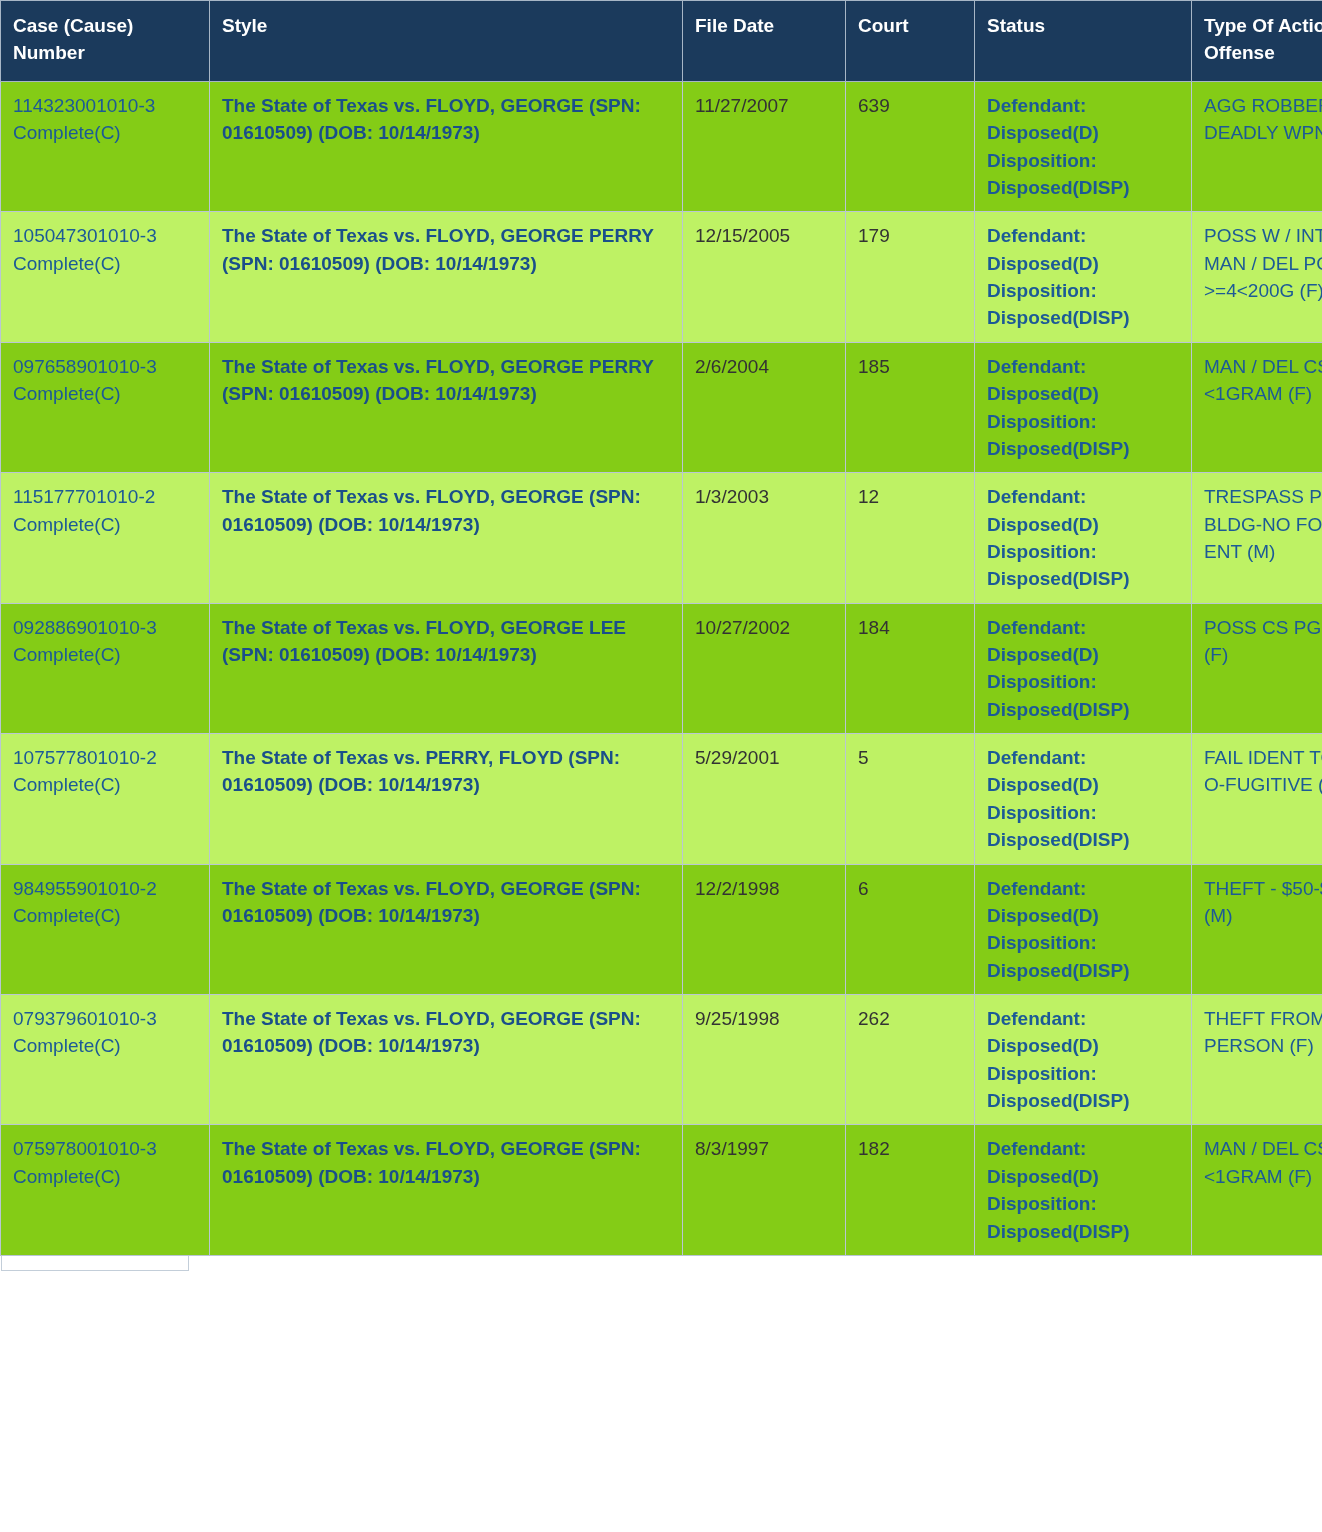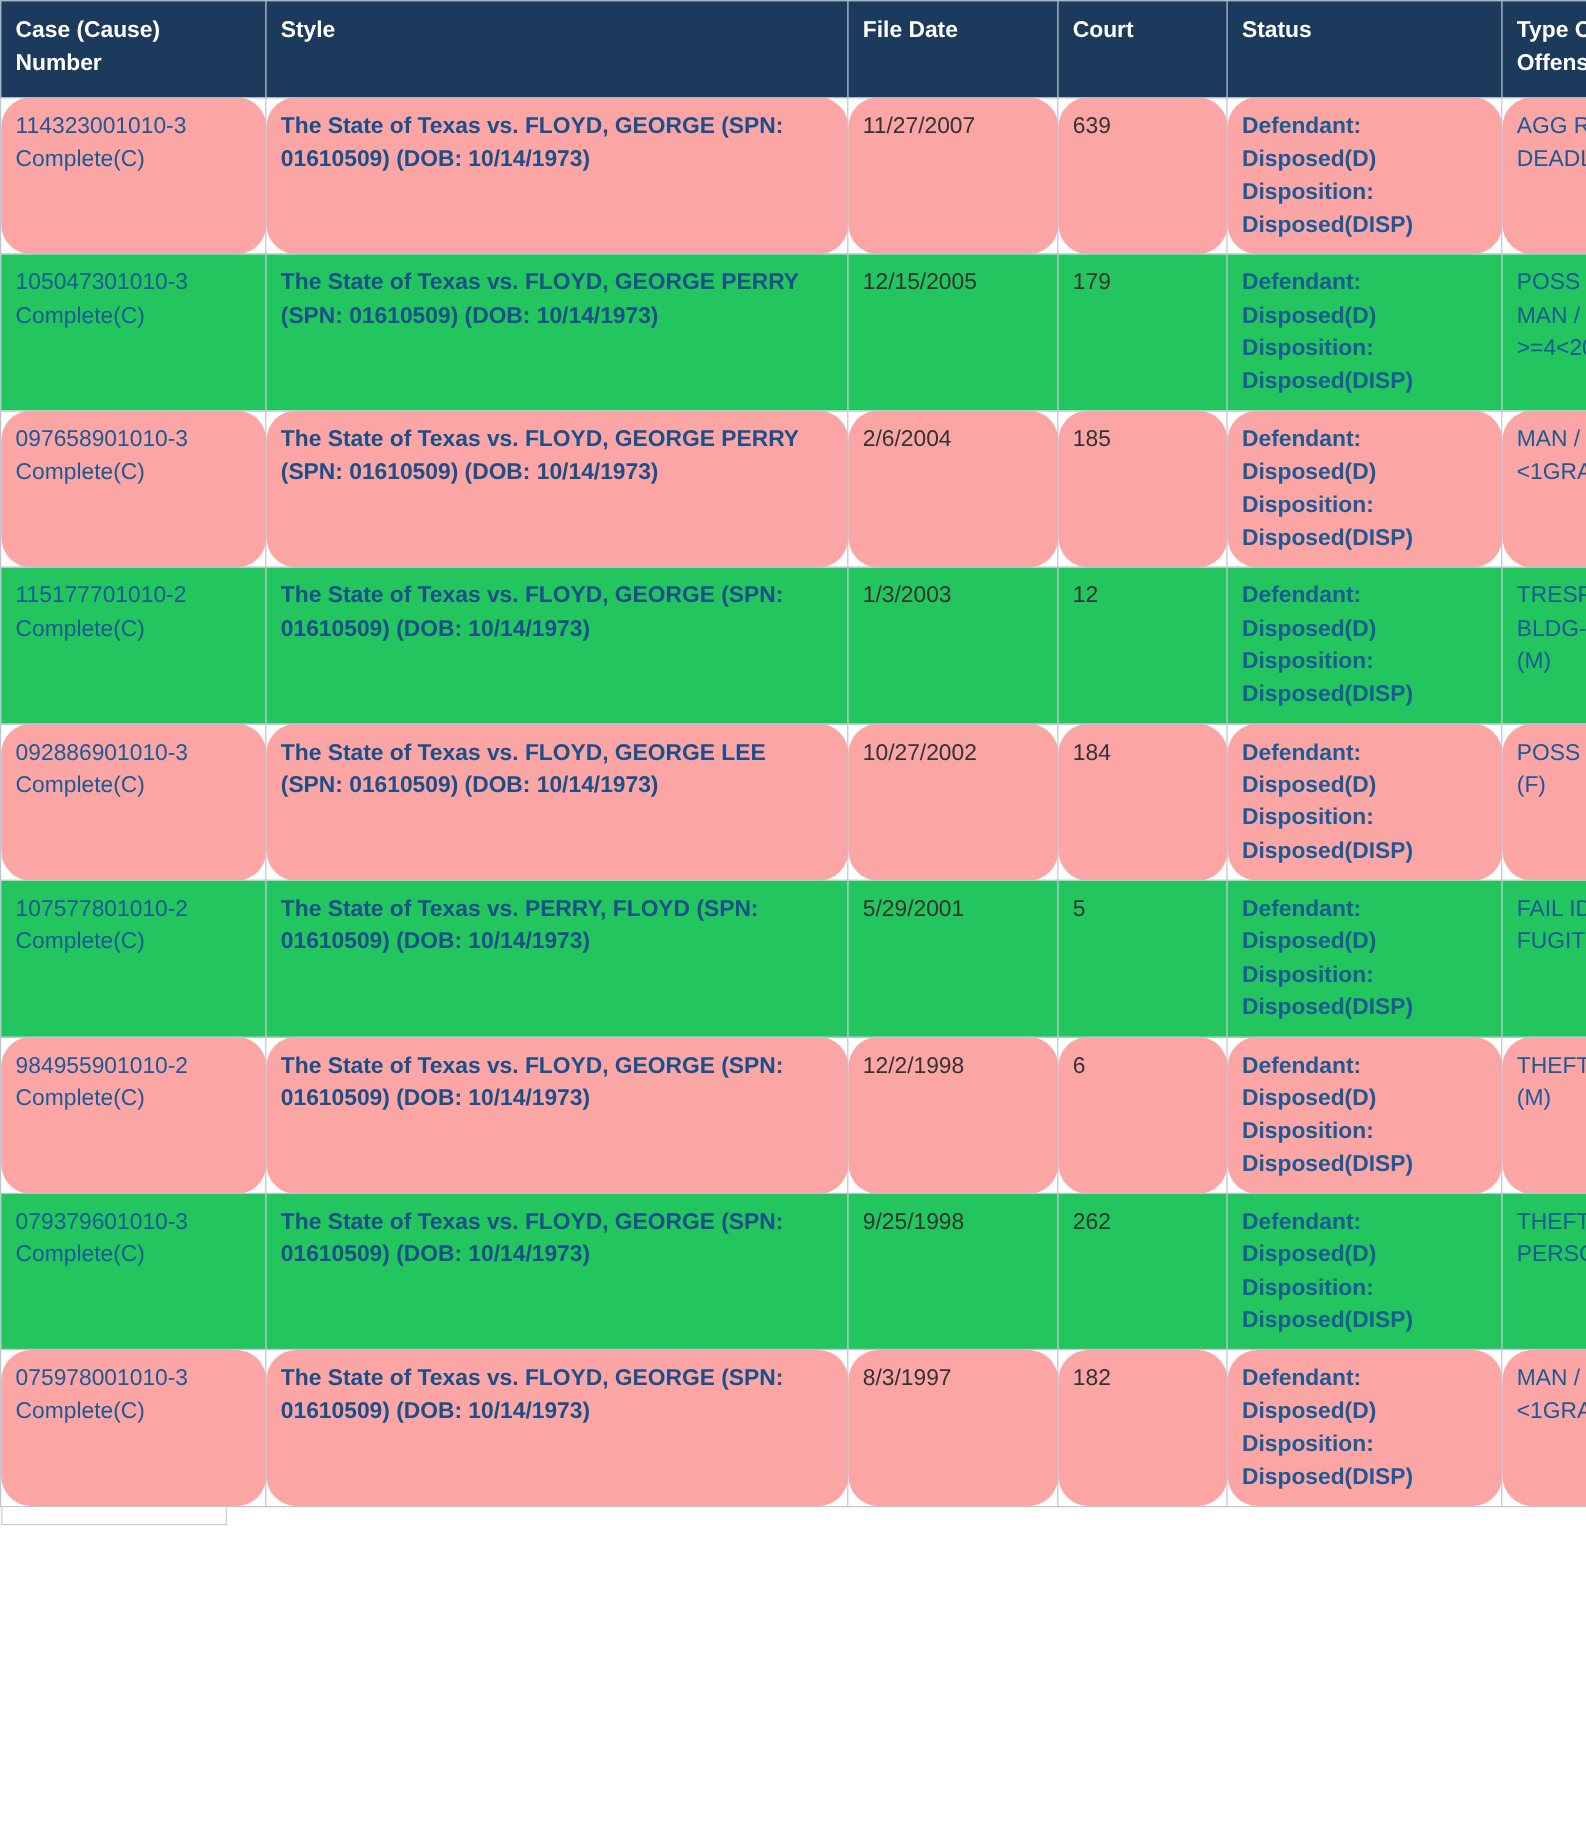--- a/index.html
+++ b/index.html
@@ -23,42 +23,42 @@
     table-layout: fixed;
     margin: 0;
   }
   table.case-table thead th {
     background: #1b3a5c;
     color: #ffffff;
     font-size: 19px;
     font-weight: bold;
     text-align: left;
     vertical-align: top;
-    padding: 12px 28px 14px 12px;
+    padding: 12px 16px 14px 12px;
     border: 1px solid #a7b6c6;
     line-height: 1.42;
   }
   th.col-case    { width: 180px; }
   th.col-style   { width: 444px; }
   th.col-date    { width: 134px; }
   th.col-court   { width: 100px; }
   th.col-status  { width: 188px; }
   th.col-type    { width: 172px; }
 
   table.case-table tbody td {
     border: 1px solid #b9c6d4;
     padding: 10px 12px;
     font-size: 19px;
     vertical-align: top;
     line-height: 1.44;
     word-wrap: break-word;
     overflow-wrap: break-word;
   }
-  tbody tr.row-odd td  { background: #fca5a5; border-radius: 25px; }
-  tbody tr.row-even td { background: #22c55e; margin-top: 32px; }
+  tbody tr.row-odd td  { background: #84cc16; }
+  tbody tr.row-even td { background: #bef264; margin-top: 32px; }
 
   td.cell-case {
     color: #1c5a96;
     vertical-align: middle;
   }
   td.cell-case .case-num { display: block; }
   td.cell-case .case-status { display: block; }
 
   td.cell-style {
     vertical-align: middle;

